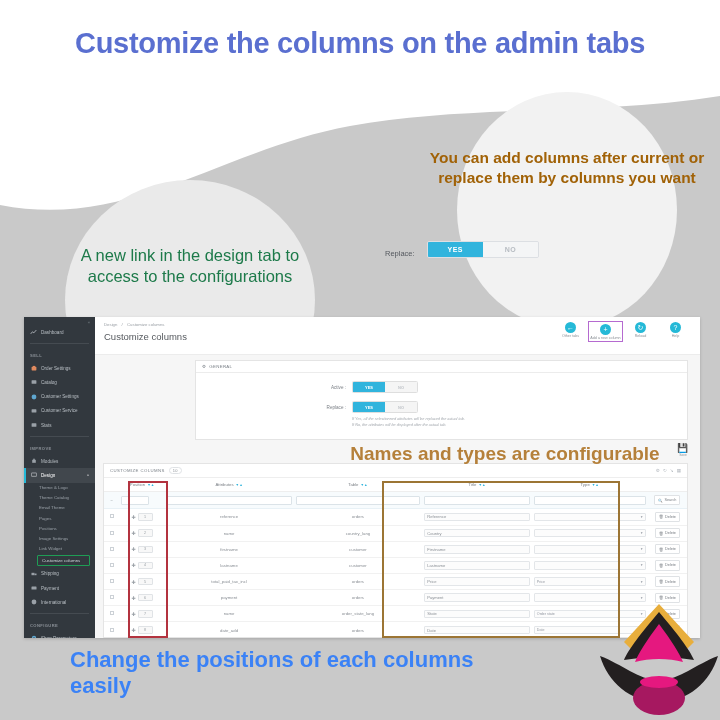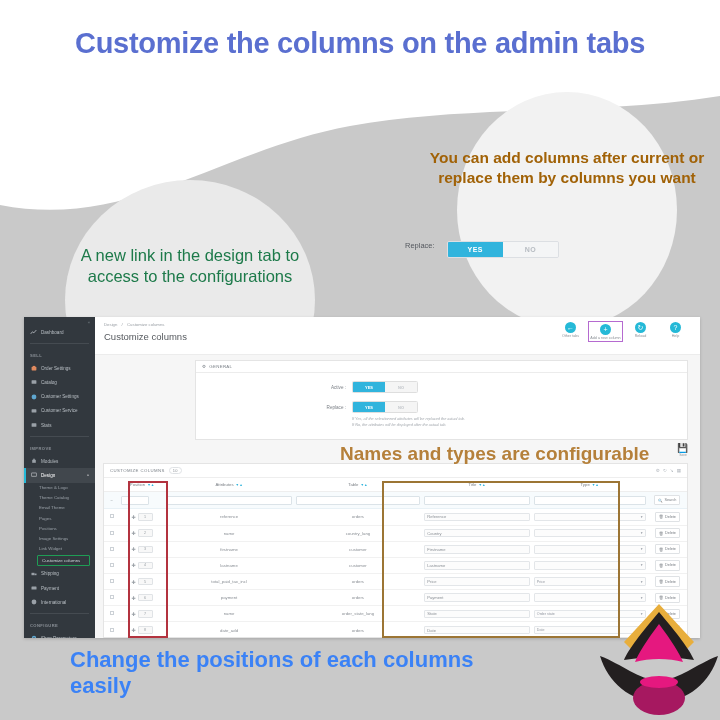--- a/index.html
+++ b/index.html
@@ -26,31 +26,31 @@
     font-size: 16.5px; line-height: 1.28;
   }
   .callout-dark {
     position: absolute; left: 428px; top: 148px; width: 278px;
     text-align: center; color: #a16207; font-weight: bold;
     font-size: 15.5px; line-height: 1.3;
   }
   .callout-orange {
     position: absolute; left: 340px; top: 443px; width: 330px;
     color: #b5803a; font-weight: bold; font-size: 19px;
-    z-index: 40;
+    text-align: center; z-index: 40;
     text-shadow: 0 0 2px rgba(255,255,255,.5);
   }
   .callout-red {
     position: absolute; left: 70px; top: 647px; width: 420px;
     color: #3b82f6; font-weight: bold; font-size: 22px;
   }
   
   .mini-toggle-wrap {
     position: absolute; left: 385px; top: 241px;
-    display: flex; align-items: flex-start; gap: 12px; z-index: 20; margin-left: 20px;
+    display: flex; align-items: flex-end; gap: 12px; z-index: 20;
   }
   .mini-toggle-label { font-size: 7.5px; color: #55595f; }
   .mini-toggle { display: flex; border: 1px solid #dcdfe3; border-radius: 2px; overflow: hidden; }
   .mini-toggle .on {
     background: #31b4dd; color: #fff; font-size: 7px; font-weight: bold;
     padding: 4px 20px; letter-spacing: .4px;
   }
   .mini-toggle .off {
     background: #f4f5f6; color: #b7bcc2; font-size: 7px; font-weight: bold;
     padding: 4px 22px; letter-spacing: .4px;

